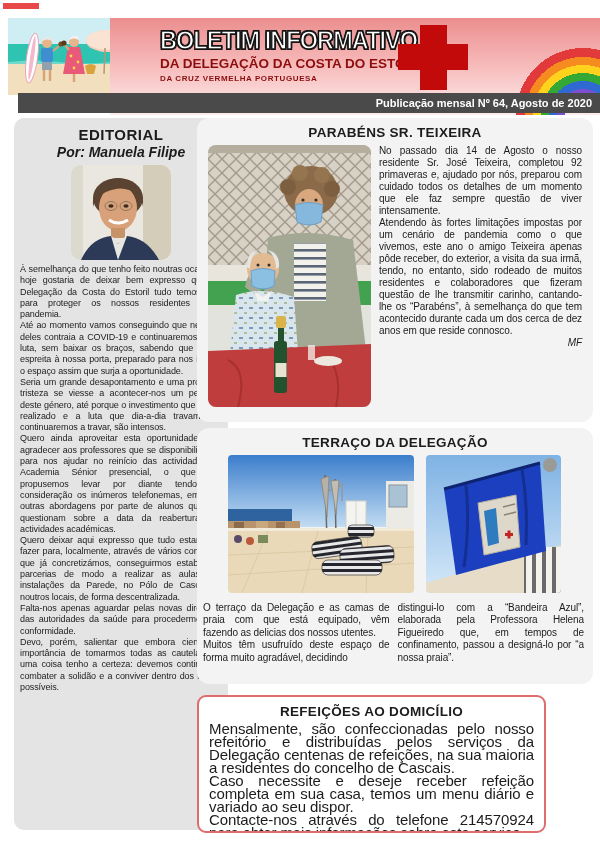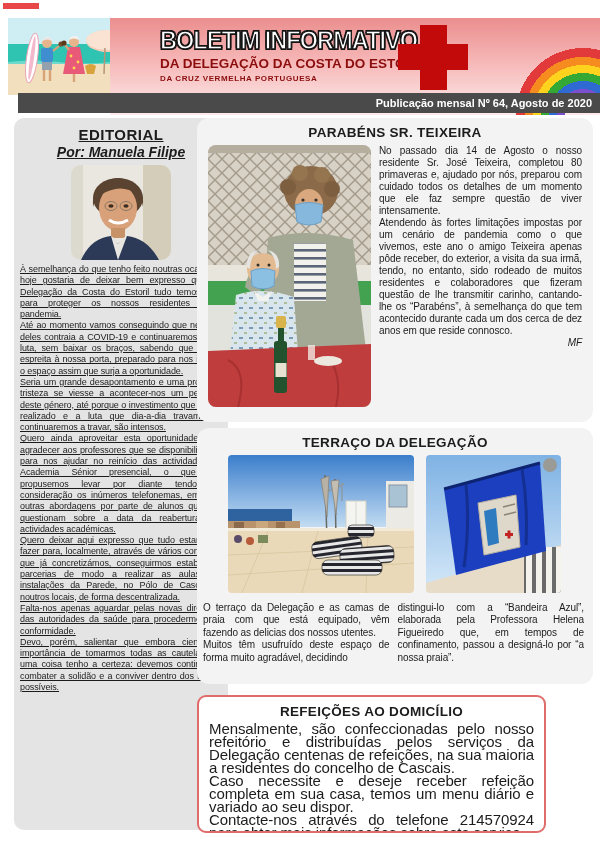--- a/index.html
+++ b/index.html
@@ -37,21 +37,21 @@
     color:rgba(255,255,255,.82);letter-spacing:.5px;white-space:nowrap;
   }
   .pub-bar{
     position:absolute;left:18px;top:93px;width:582px;height:20px;background:#4a4a4a;
     color:#ffffff;font-size:11px;font-weight:bold;line-height:20px;text-align:right;
     box-sizing:border-box;padding-right:8px;
   }
   
   .left-box{
     position:absolute;left:14px;top:118px;width:214px;height:712px;
-    background:#e4e4e4;border-radius:10px;box-sizing:border-box;padding:6px 6px 0 6px;overflow:hidden;text-decoration:underline;
+    background:#e4e4e4;border-radius:10px;box-sizing:border-box;padding:6px 6px 0 6px;overflow:hidden;
   }
   .ed-title{font-size:15px;font-weight:bold;text-align:center;letter-spacing:.5px;margin-top:2px;}
   .ed-byline{font-size:14px;font-weight:bold;font-style:italic;text-align:center;margin-top:1px;}
   .portrait{width:100px;height:95px;margin:5px auto 4px auto;border-radius:10px;overflow:hidden;}
   .ed-text{font-size:9px;line-height:11.3px;text-align:justify;letter-spacing:-.1px;}
   .ed-text p{margin:0;}
   .rbox{
     position:absolute;left:197px;width:396px;background:#f3f3f3;border-radius:12px;
     box-sizing:border-box;overflow:hidden;
   }
@@ -216,21 +216,21 @@
         <path d="M20,215 Q40,225 30,262 M120,212 Q135,230 128,262" stroke="#a83030" stroke-width="2" fill="none"></path>
         <ellipse cx="120" cy="216" rx="14" ry="5" fill="#ece8dd"></ellipse>
         <rect x="100" y="200" width="7" height="15" fill="#f4f2ec" opacity=".75"></rect>
         <rect x="66" y="196" width="13" height="52" rx="3" fill="#23522e"></rect>
         <rect x="70" y="178" width="6" height="22" fill="#23522e"></rect>
         <rect x="68" y="171" width="10" height="12" rx="2" fill="#d9b34c"></rect>
         <rect x="67.5" y="218" width="11" height="14" fill="#e8e2d0"></rect>
       </svg>
     </div>
     <div class="pb-text">
-      <p>No passado dia 14 de Agosto o nosso residente Sr. José Teixeira, completou 80 primaveras e, ajudado por nós, preparou com cuidado todos os detalhes de um momento que ele faz sempre questão de viver intensamente.</p>
+      <p>No passado dia 14 de Agosto o nosso residente Sr. José Teixeira, completou 92 primaveras e, ajudado por nós, preparou com cuidado todos os detalhes de um momento que ele faz sempre questão de viver intensamente.</p>
       <p>Atendendo às fortes limitações impostas por um cenário de pandemia como o que vivemos, este ano o amigo Teixeira apenas pôde receber, do exterior, a visita da sua irmã, tendo, no entanto, sido rodeado de muitos residentes e colaboradores que fizeram questão de lhe transmitir carinho, cantando-lhe os “Parabéns”, à semelhança do que tem acontecido durante cada um dos cerca de dez anos em que reside connosco.</p>
       <p class="pb-sign">MF</p>
     </div>
   </div>
 </div>
 
 <div class="rbox box-terraco">
   <div class="box-title">TERRAÇO DA DELEGAÇÃO</div>
   <div class="tr-photos">
     <div class="tr-photo1">

